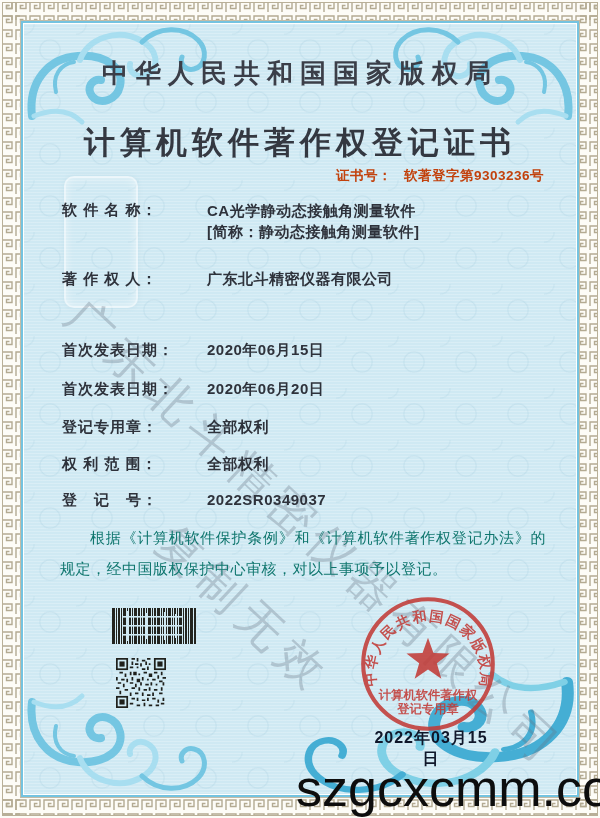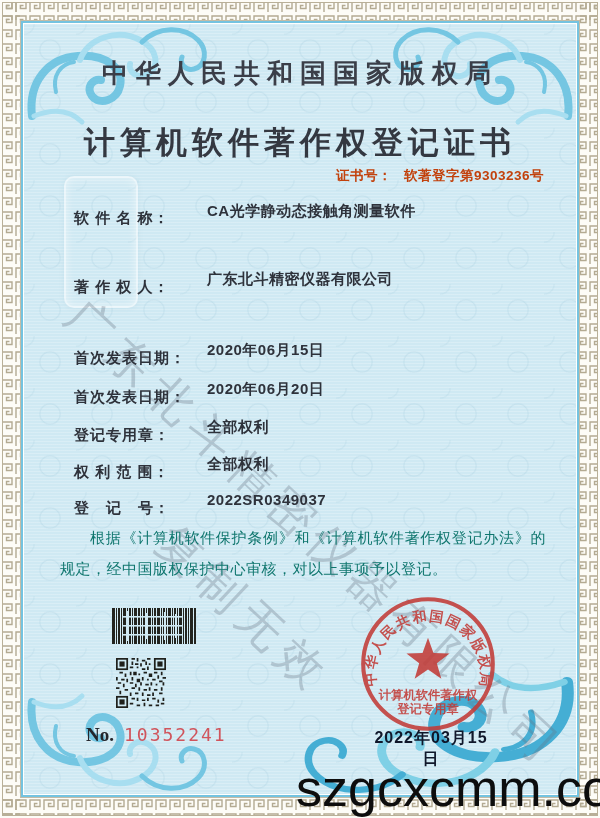--- a/index.html
+++ b/index.html
@@ -46,21 +46,21 @@
     font-family:"Liberation Serif","DejaVu Serif",serif;
     font-size:31px; font-weight:700; letter-spacing:5px; color:#343841; z-index:10;
   }
   .certno{
     position:absolute; right:56px; top:167px; z-index:10;
     font-size:13.5px; font-weight:700; color:#c2410c; letter-spacing:.5px;
   }
   .certno .gap{display:inline-block;width:12px;}
 
   .field{position:absolute; left:62px; z-index:10; font-size:15px; font-weight:700; color:#2e323b;}
-  .field .flabel{position:absolute; left:12px; top:0; white-space:nowrap; letter-spacing:1px;margin-top:8px;}
+  .field .flabel{position:absolute; left:0; top:0; white-space:nowrap; letter-spacing:1px;}
   .field .fval{position:absolute; left:121px; top:0; white-space:nowrap; letter-spacing:.5px;margin-left:24px;}
   .field .fval div{line-height:20.5px;}
 
   .statement{
     position:absolute; left:60px; top:522px; width:486px; z-index:10;
     font-size:15px; font-weight:400; color:#0f766e; line-height:31px;
     text-indent:2em; text-align:justify; letter-spacing:.5px;
   }
 
   .barcode417{position:absolute; left:112px; top:608px; z-index:10;}
@@ -145,20 +145,21 @@
   <div class="authority">中华人民共和国国家版权局</div>
   <div class="cert-title">计算机软件著作权登记证书</div>
   <div class="certno">
     <span>证书号：</span><span class="gap"></span><span>软著登字第9303236号</span>
   </div>
 
   <div class="field" style="top:201px">
     <span class="flabel">软 件 名 称：</span>
     <span class="fval">
       <div>CA光学静动态接触角测量软件</div>
+      <div>[简称：静动态接触角测量软件]</div>
     </span>
   </div>
   <div class="field" style="top:270px">
     <span class="flabel">著 作 权 人：</span>
     <span class="fval">广东北斗精密仪器有限公司</span>
   </div>
   <div class="field" style="top:341px">
     <span class="flabel">首次发表日期：</span>
     <span class="fval">2020年06月15日</span>
   </div>
@@ -237,23 +238,20 @@
         <rect x="1" y="23" width="5" height="5"></rect>
     </g>
     <g fill="#1f201c">
       <rect x="2" y="2" width="3" height="3"></rect>
         <rect x="24" y="2" width="3" height="3"></rect>
         <rect x="2" y="24" width="3" height="3"></rect>
       <path d="M9,0h2v1h-2z M12,0h1v2h-1z M15,1h2v1h-2z M18,0h2v1h-2z M9,2h1v2h-1z M11,3h2v1h-2z M14,3h1v2h-1z M17,2h1v2h-1z M19,3h1v1h-1z M8,5h2v1h-2z M12,5h1v1h-1z M15,6h2v1h-2z M18,5h1v2h-1z M8,8h1v2h-1z M2,8h2v1h-2z M5,9h1v2h-1z M0,11h1v2h-1z M3,12h2v1h-2z M6,12h1v2h-1z M1,14h2v1h-2z M4,15h1v2h-1z M0,17h2v1h-2z M5,18h2v1h-2z M2,19h1v2h-1z M10,8h2v2h-2z M13,9h1v1h-1z M16,8h2v1h-2z M19,9h2v2h-2z M22,8h2v1h-2z M26,8h1v2h-1z M24,10h1v2h-1z M27,11h2v1h-2z M9,11h1v2h-1z M12,12h2v2h-2z M15,11h1v2h-1z M18,12h1v1h-1z M21,12h2v1h-2z M25,13h2v1h-2z M8,14h2v1h-2z M11,15h1v2h-1z M14,14h1v2h-1z M17,15h2v1h-2z M20,14h1v2h-1z M23,15h1v1h-1z M27,14h1v2h-1z M9,17h2v1h-2z M13,17h1v2h-1z M16,18h2v1h-2z M19,17h1v2h-1z M22,18h2v1h-2z M26,17h1v2h-1z M8,20h1v2h-1z M11,20h2v1h-2z M15,20h1v2h-1z M18,21h2v1h-2z M21,20h1v2h-1z M25,20h2v1h-2z M9,23h2v1h-2z M12,23h1v2h-1z M15,24h2v1h-2z M18,23h1v2h-1z M21,23h2v1h-2z M24,24h1v2h-1z M27,23h1v2h-1z M8,26h2v1h-2z M12,27h2v1h-2z M16,26h1v2h-1z M19,27h2v1h-2z M23,27h2v1h-2z M26,26h2v1h-2z"></path>
     </g>
   </svg>
 
-  <div class="serial">
-    <span class="prefix">No.</span><span class="num">10352241</span>
-  </div>
 
   <svg class="seal-svg" width="146" height="146" viewBox="0 0 160 160" aria-hidden="true">
     <defs>
       <path id="sealArc" d="M 26,112 A 58,58 0 1 1 134,112" fill="none"></path>
     </defs>
     <circle cx="80" cy="80" r="71" fill="none" stroke="#c23a36" stroke-width="4.5"></circle>
     <text font-size="15.5" font-weight="bold" fill="#c23a36">
       <textPath href="#sealArc" startOffset="50%" text-anchor="middle" textLength="208" lengthAdjust="spacing">中华人民共和国国家版权局</textPath>
     </text>
     <g transform="translate(80,76) scale(0.92) translate(-80,-78)">

